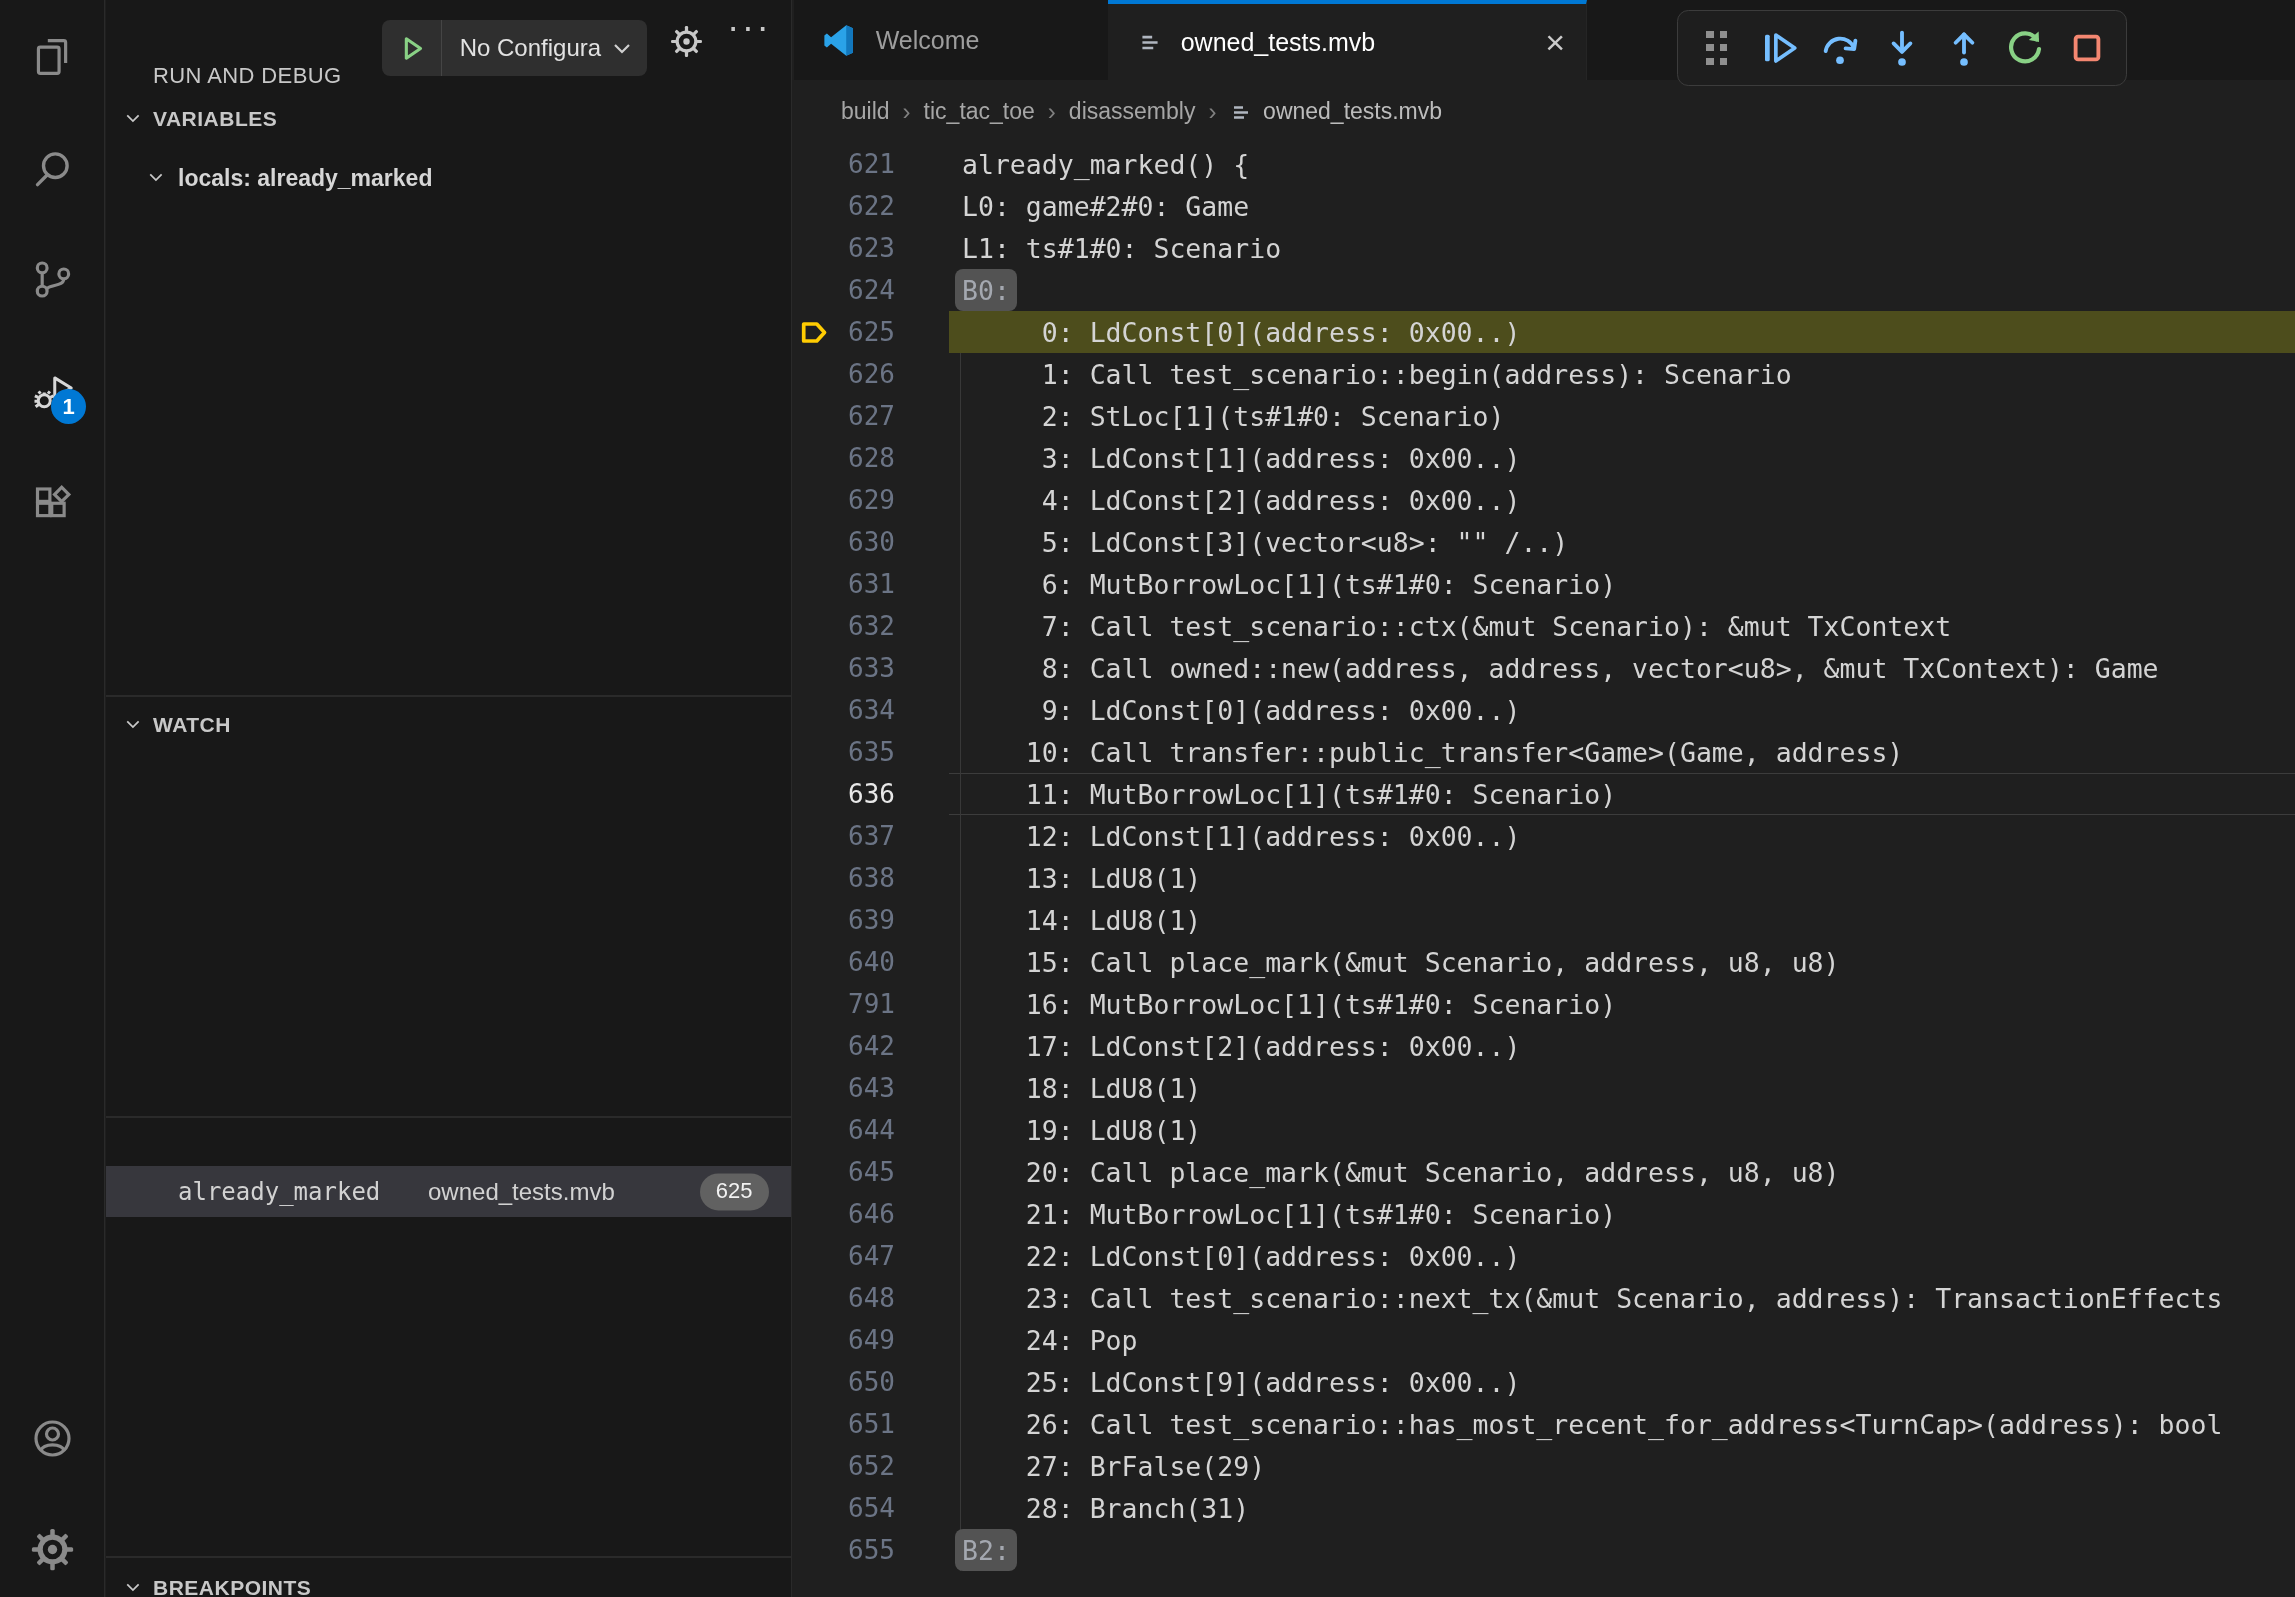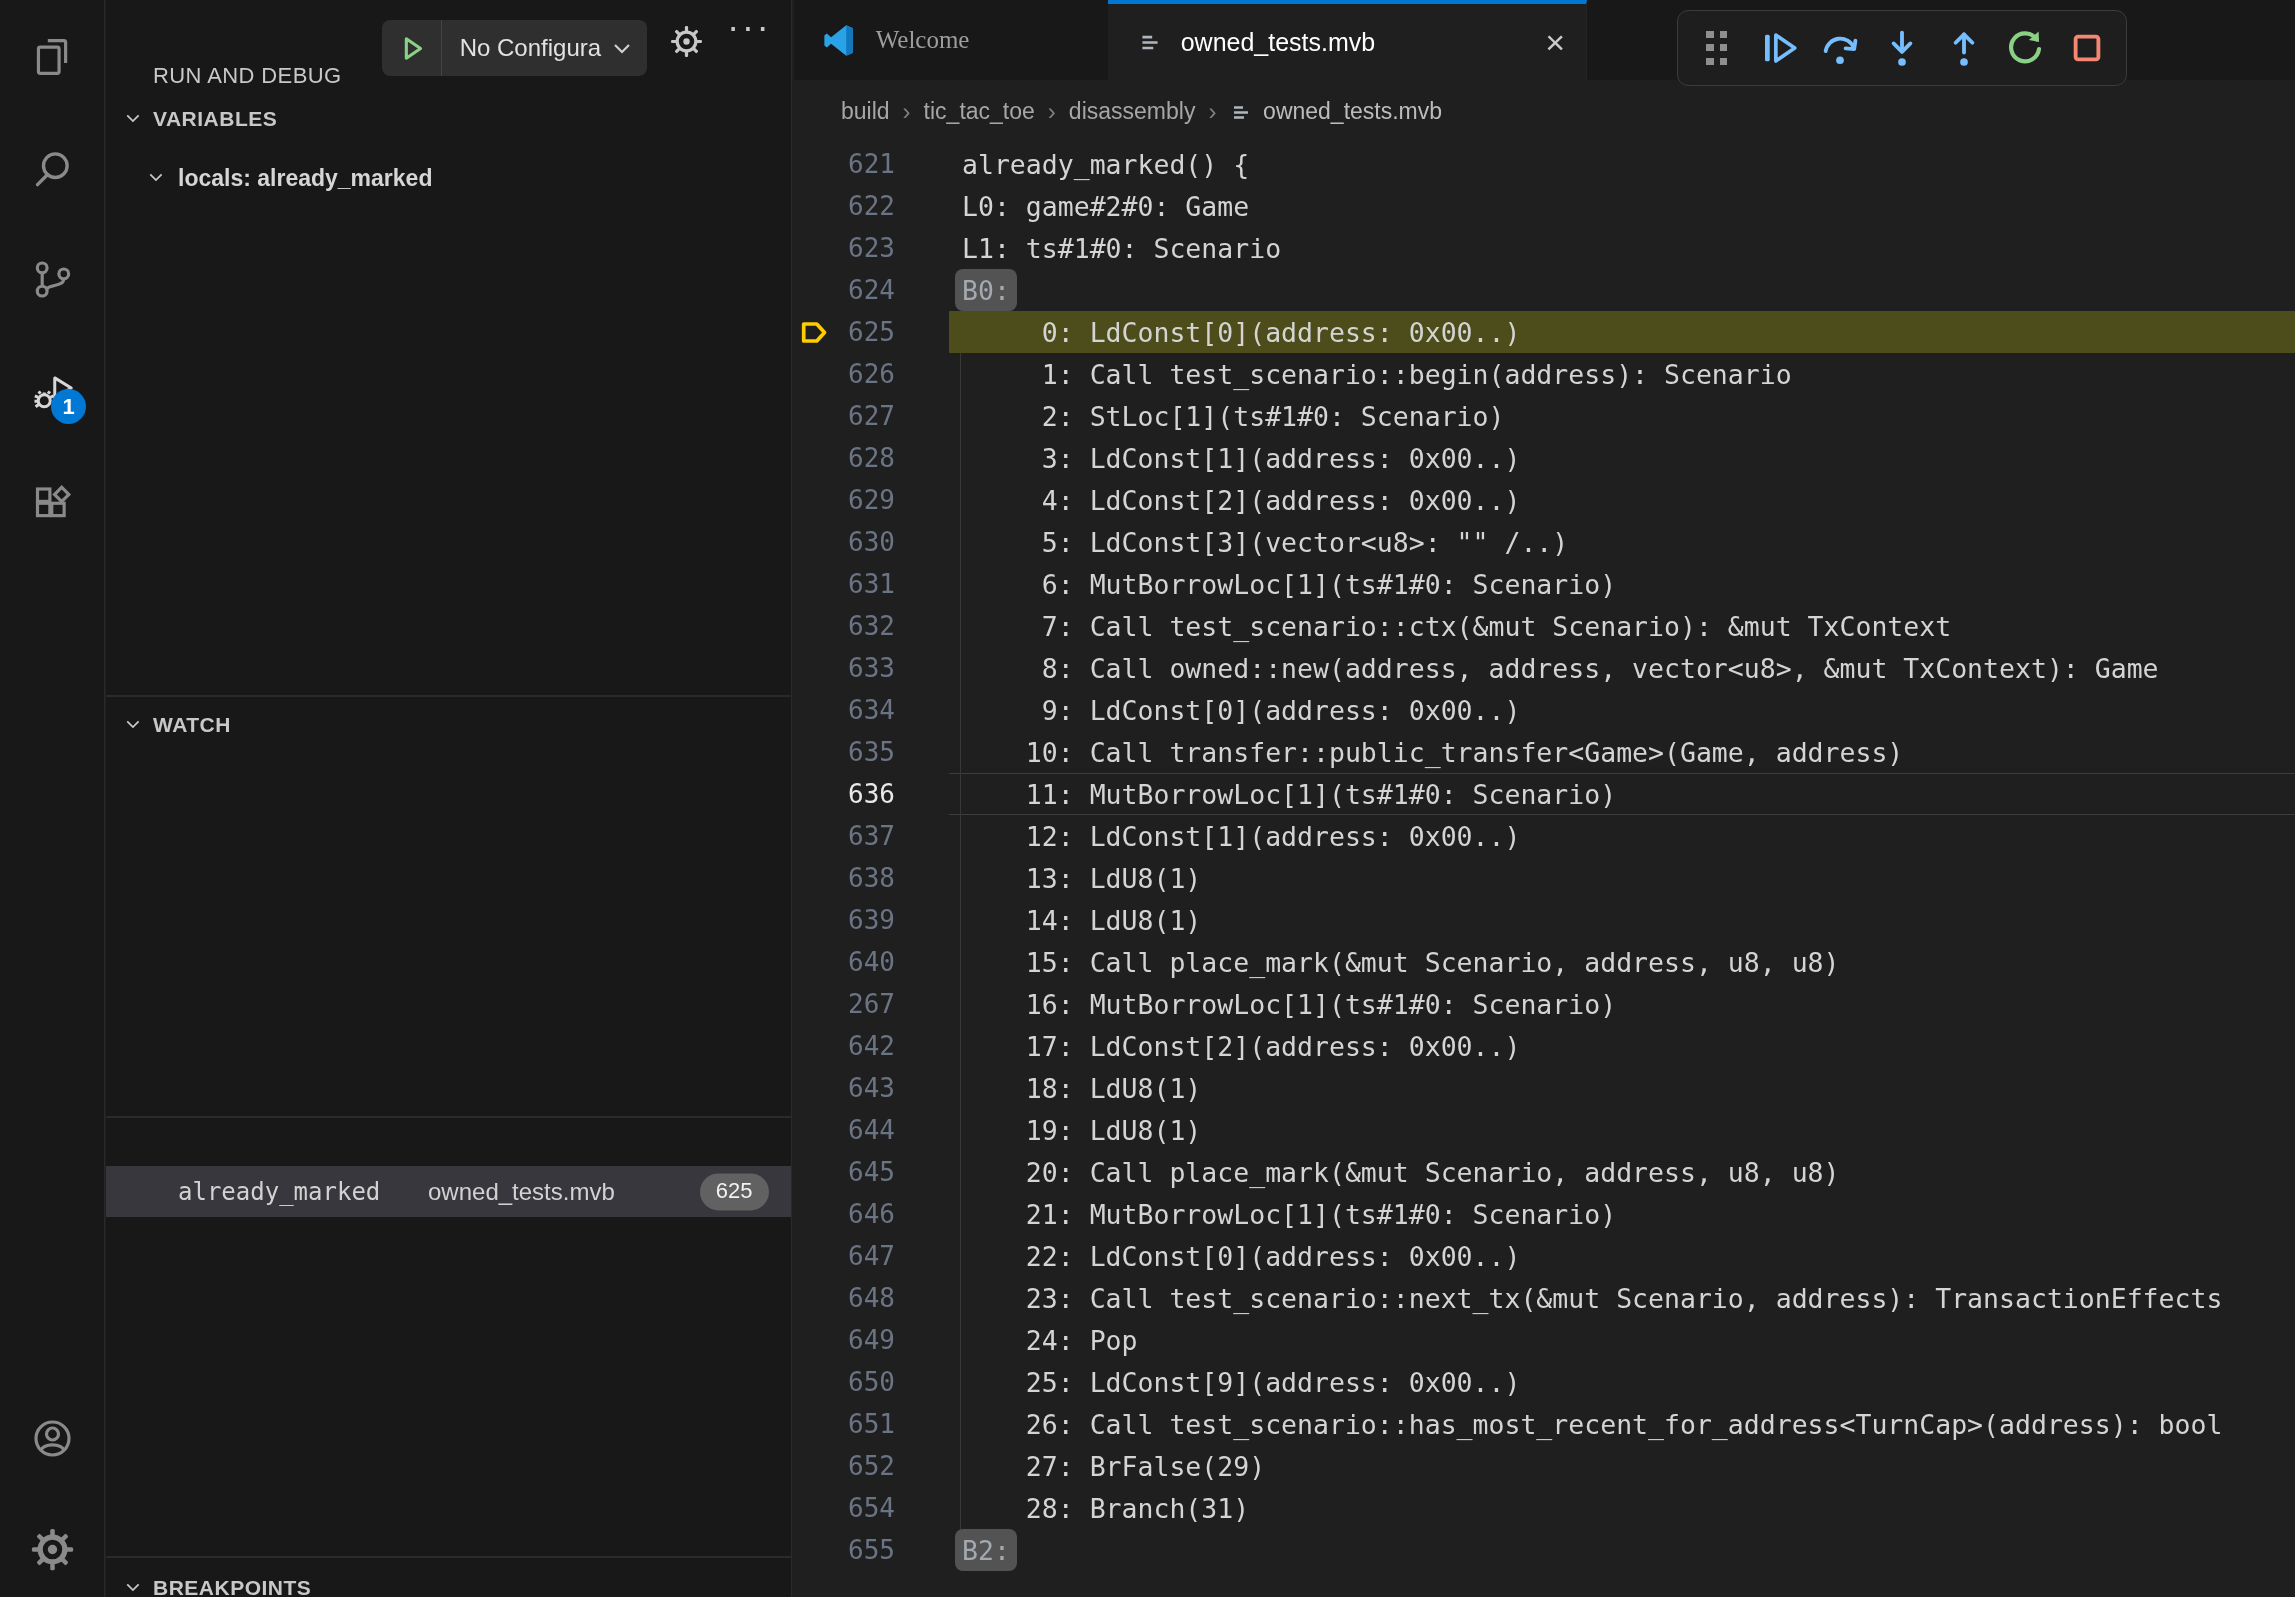--- a/index.html
+++ b/index.html
@@ -47,21 +47,21 @@
   .frame-file { position:absolute; left:322px; top:50%; transform:translateY(-50%);
     font-size:24px; color:#d2d2d2; }
   .frame-badge { position:absolute; right:22.5px; top:50%; transform:translateY(-50%);
     background:#616161; color:#f2f2f2; font-size:22px; padding:5.6px 16px; border-radius:21px; }
 
   
   .editor { position:absolute; left:794px; top:0; right:0; bottom:0; background:#1f1f1f; }
   .tabbar { position:absolute; left:0; top:0; right:0; height:80px; background:#181818; display:flex; }
   .tab { height:80px; display:flex; align-items:center; }
   .tab-welcome { width:314px; background:#181818; padding-left:27px; }
-  .tab-welcome .tab-label { color:#9d9d9d;font-family:Liberation Serif, serif; }
+  .tab-welcome .tab-label { color:#9d9d9d; }
   .tab-active { width:479px; background:#1f1f1f; border-top:4px solid #0078d4;
     border-right:1.6px solid #252525; padding-left:29px; }
   .tab-active .tab-label { color:#ffffff; }
   .tab-label { font-size:25px; margin-left:17.7px; white-space:nowrap; }
   .tab-close { margin-left:auto; margin-right:21px; font-size:34px; color:#cccccc; line-height:1; }
 
   .breadcrumb { position:absolute; left:0; top:80px; right:0; height:63px; display:flex;
     align-items:center; padding-left:47px; font-size:23px; color:#a6a6a6; }
   .crumb-sep { margin:0 13px; color:#808080; font-size:24px; }
   .crumb-last { color:#bcbcbc; display:flex; align-items:center; }
@@ -405,21 +405,21 @@
           <div class="text guided">    14: LdU8(1)</div>
         </div>
         <div class="line">
           <div class="glyph"></div>
           <div class="num">640</div>
           <div class="gapcell"></div>
           <div class="text guided">    15: Call place_mark(&amp;mut Scenario, address, u8, u8)</div>
         </div>
         <div class="line">
           <div class="glyph"></div>
-          <div class="num">267</div>
+          <div class="num">791</div>
           <div class="gapcell"></div>
           <div class="text guided">    16: MutBorrowLoc[1](ts#1#0: Scenario)</div>
         </div>
         <div class="line">
           <div class="glyph"></div>
           <div class="num">642</div>
           <div class="gapcell"></div>
           <div class="text guided">    17: LdConst[2](address: 0x00..)</div>
         </div>
         <div class="line">

